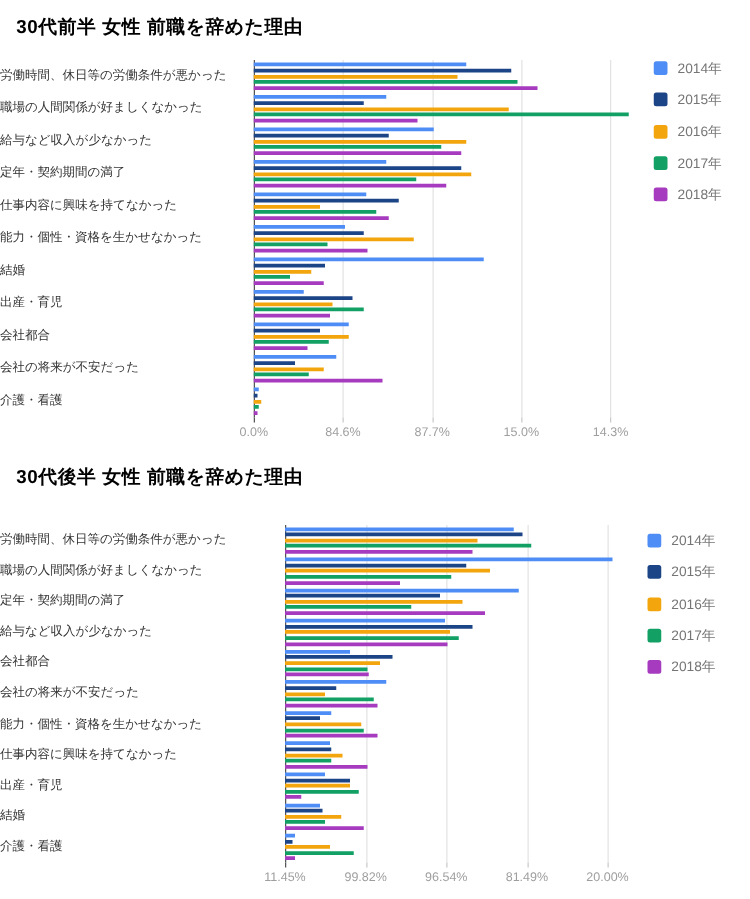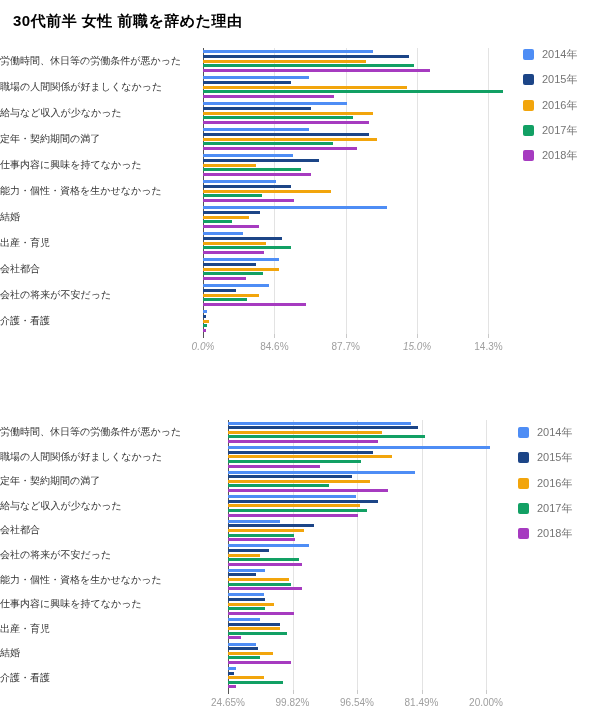--- a/index.html
+++ b/index.html
@@ -40,30 +40,30 @@
   .legend-label{margin-left:8px;font-size:11px;color:#757575;white-space:nowrap;}
 </style>
 </head>
 <body>
 
 <div class="chart" id="chart1">
   <div class="chart-title">30代前半 女性 前職を辞めた理由</div>
   <div class="plot" style="left: 203px; top: 48px; width: 314px; height: 286px;">
       <div class="gridline zero" style="left: 0%;"></div>
       <div class="tick zero" style="left: 0%;"></div>
-      <div class="tick-label" style="left: 0%; font-style: italic;">0.0%</div>
+      <div class="tick-label" style="left: 0%;">0.0%</div>
       <div class="gridline" style="left: 22.7273%;"></div>
       <div class="tick" style="left: 22.7273%;"></div>
       <div class="tick-label" style="left: 22.7273%;">84.6%</div>
       <div class="gridline" style="left: 45.4545%;"></div>
       <div class="tick" style="left: 45.4545%;"></div>
       <div class="tick-label" style="left: 45.4545%;">87.7%</div>
       <div class="gridline" style="left: 68.1818%;"></div>
       <div class="tick" style="left: 68.1818%;"></div>
-      <div class="tick-label" style="left: 68.1818%; font-style: italic;">15.0%</div>
+      <div class="tick-label" style="left: 68.1818%;">15.0%</div>
       <div class="gridline" style="left: 90.9091%;"></div>
       <div class="tick" style="left: 90.9091%;"></div>
       <div class="tick-label" style="left: 90.9091%;">14.3%</div>
     </div>
   <div class="rows" style="left: 0px; top: 48px; width: 517px; height: 286px;">
       <div class="row">
         <div class="row-label" style="flex-basis: 196px; padding-right: 7px;">労働時間、休日等の労働条件が悪かった</div>
         <div class="bars">
           <div class="bar" style="width: 54.0909%; background: rgb(78, 141, 245);"></div>
           <div class="bar" style="width: 65.4545%; background: rgb(28, 69, 135);"></div>
@@ -191,24 +191,25 @@
         <span class="legend-label">2017年</span>
       </div>
       <div class="legend-item">
         <span class="swatch" style="background: rgb(166, 59, 192);"></span>
         <span class="legend-label">2018年</span>
       </div>
     </div>
 </div>
 
 <div class="chart" id="chart2">
+  <div class="chart-title">30代後半 女性 前職を辞めた理由</div>
   <div class="plot" style="left: 228px; top: 60px; width: 289px; height: 270px;">
       <div class="gridline zero" style="left: 0%;"></div>
       <div class="tick zero" style="left: 0%;"></div>
-      <div class="tick-label" style="left: 0%;">24.65%</div>
+      <div class="tick-label" style="left: 0%;">11.45%</div>
       <div class="gridline" style="left: 22.3214%;"></div>
       <div class="tick" style="left: 22.3214%;"></div>
       <div class="tick-label" style="left: 22.3214%;">99.82%</div>
       <div class="gridline" style="left: 44.6429%;"></div>
       <div class="tick" style="left: 44.6429%;"></div>
       <div class="tick-label" style="left: 44.6429%;">96.54%</div>
       <div class="gridline" style="left: 66.9643%;"></div>
       <div class="tick" style="left: 66.9643%;"></div>
       <div class="tick-label" style="left: 66.9643%;">81.49%</div>
       <div class="gridline" style="left: 89.2857%;"></div>

